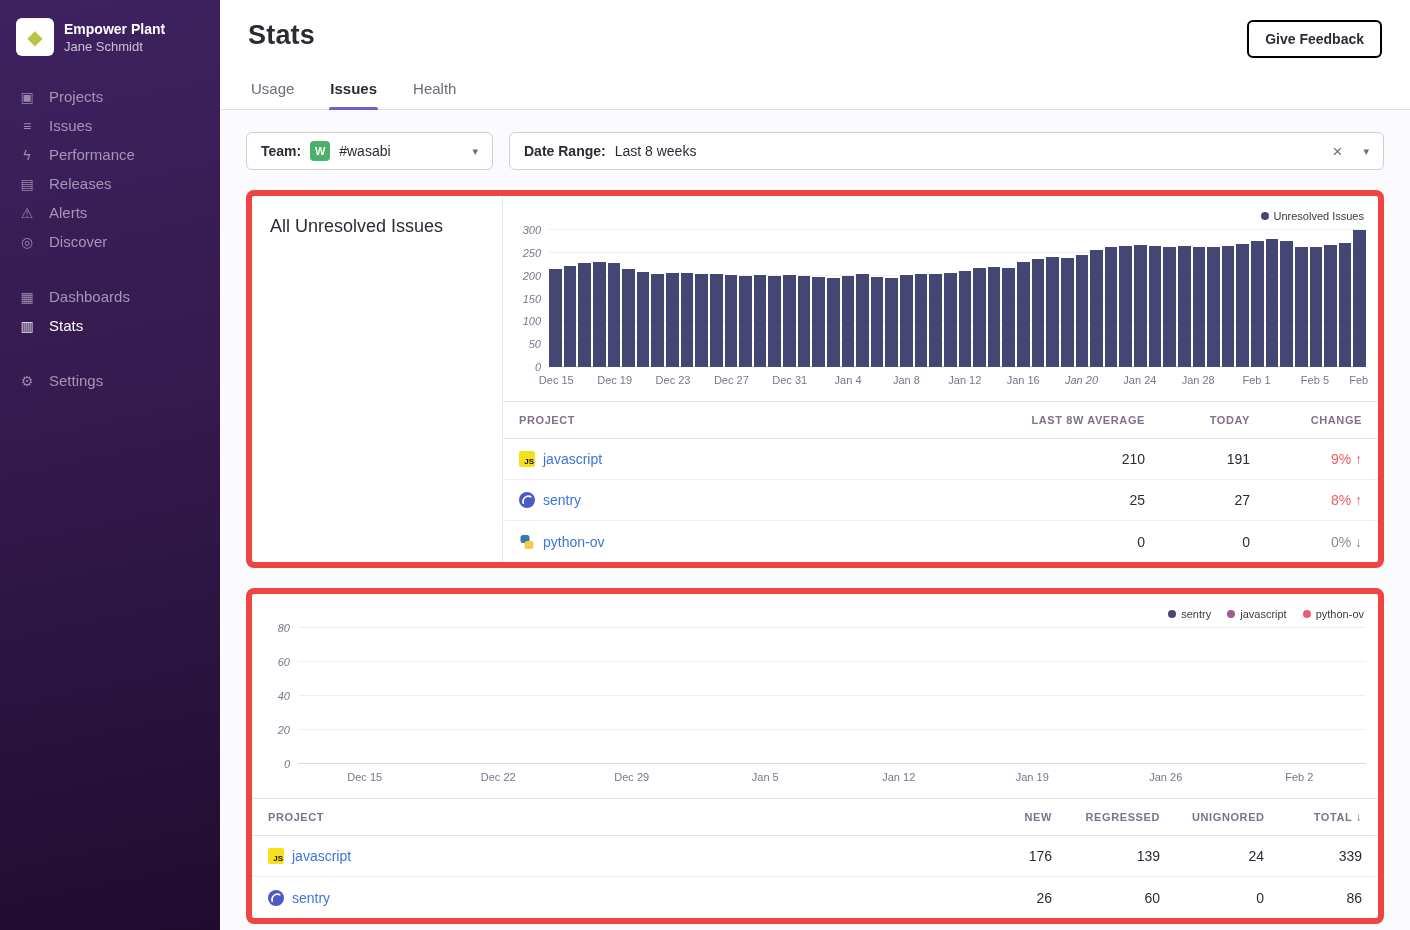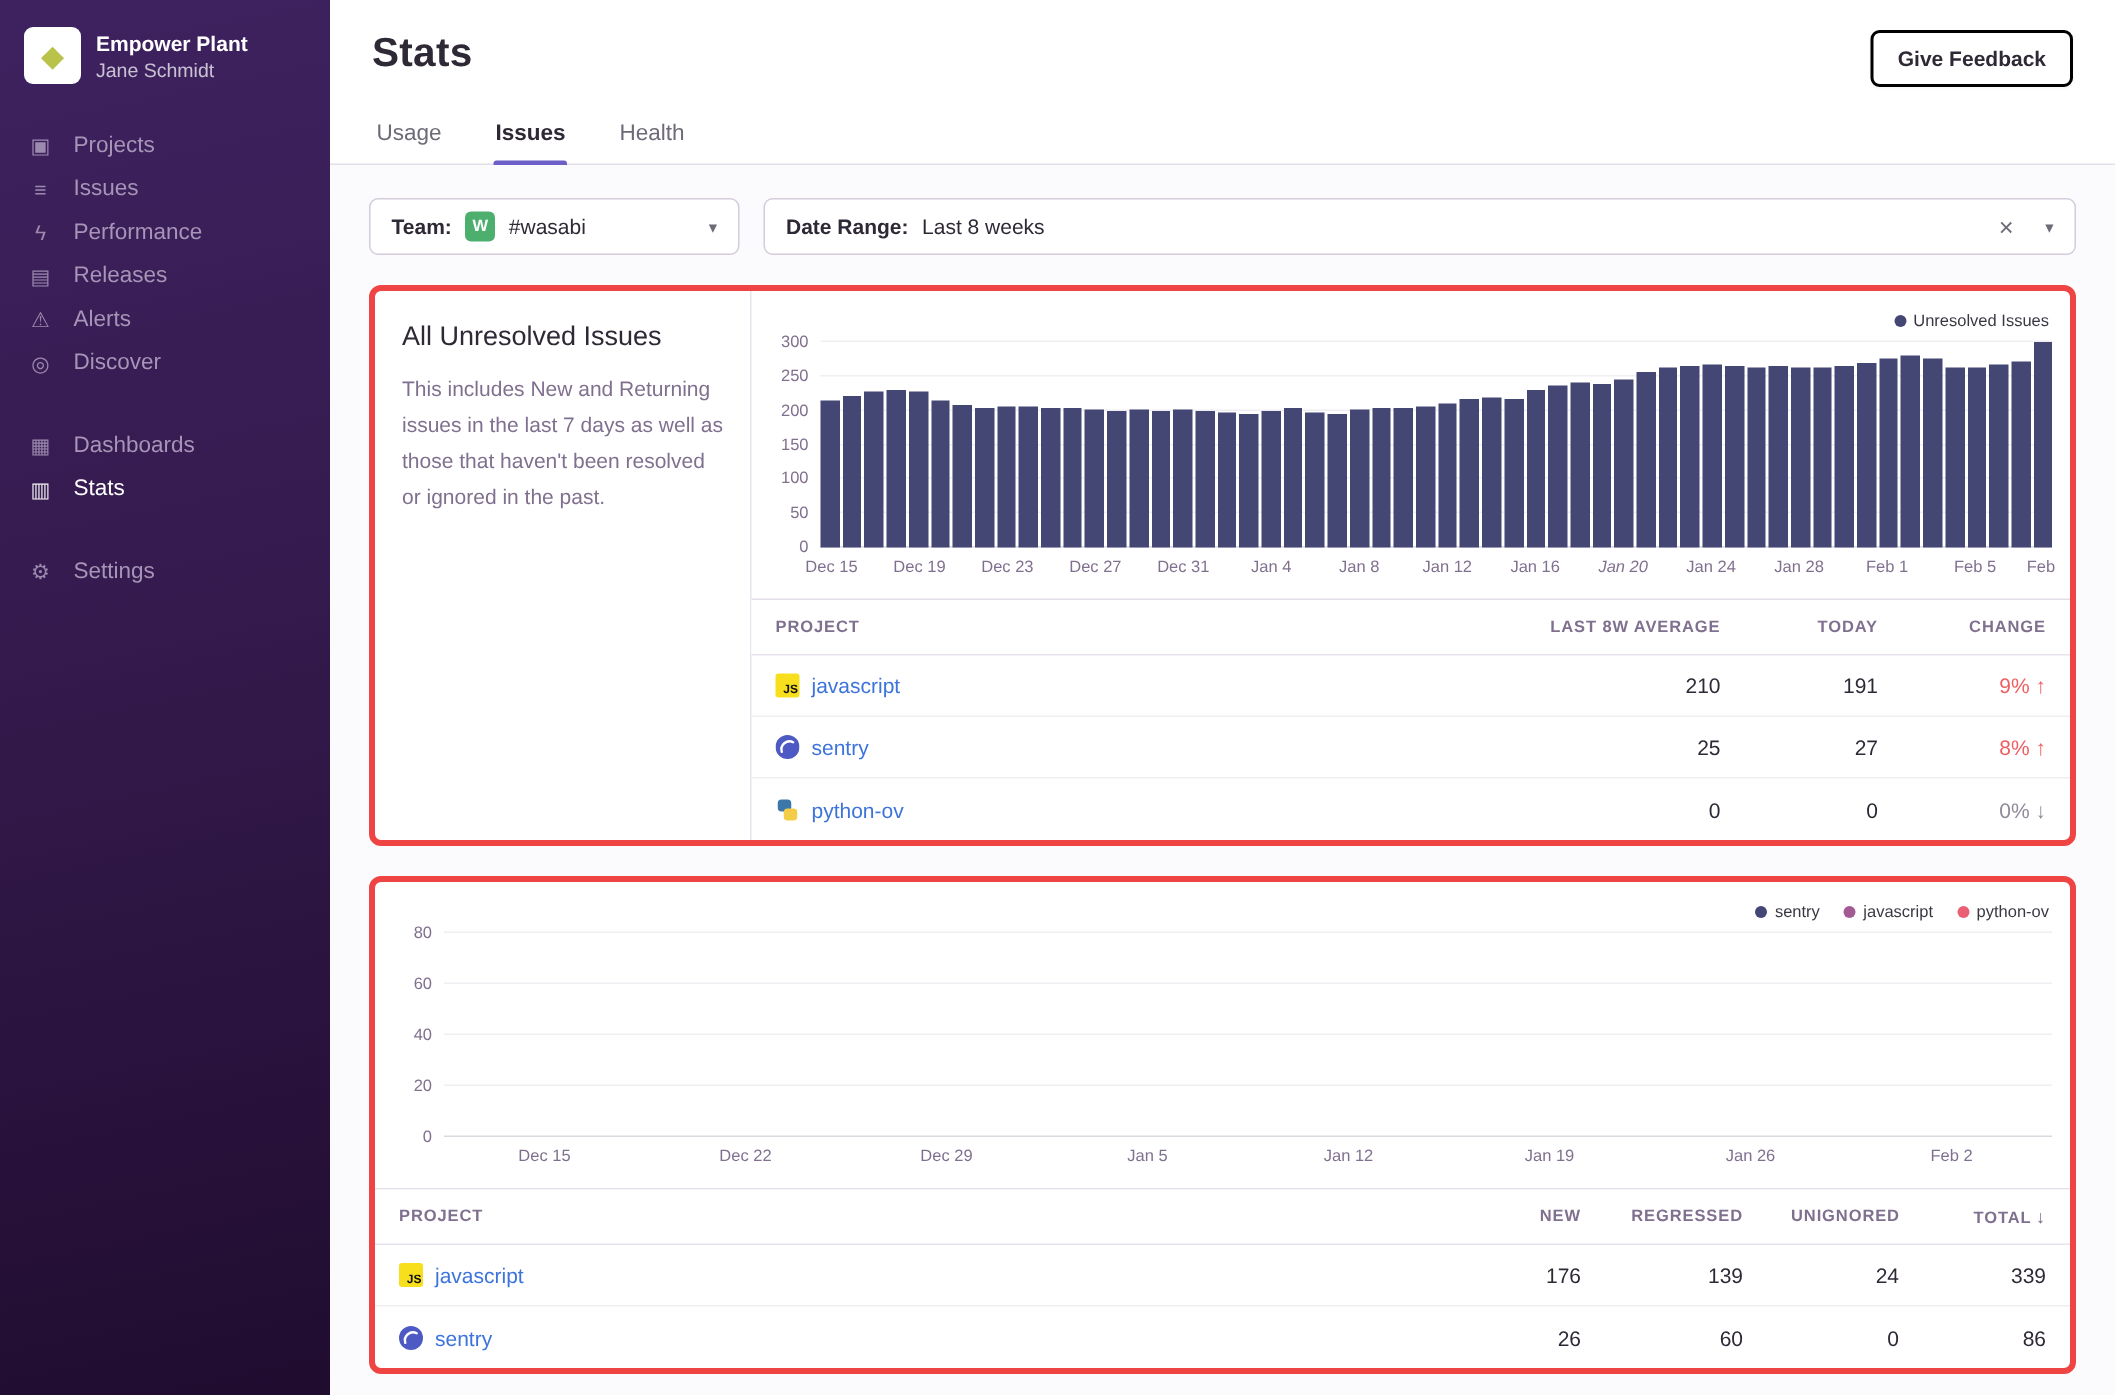--- a/index.html
+++ b/index.html
@@ -43,38 +43,38 @@
   .team-control { width: 247px; }
   .date-control { flex: 1; }
   .badge-w { width: 20px; height: 20px; border-radius: 4px; background: #4caf6e; color: #fff;
     font-size: 11px; font-weight: bold; display: flex; align-items: center; justify-content: center; }
   .spacer { flex: 1; }
   .chev { color: #6e6a77; font-size: 11px; }
   .team-control .chev { margin-left: auto; }
   .x-icon { color: #6e6a77; font-size: 17px; line-height: 1; }
 
   
-  .panel { background: #fff; border: 4px solid #ef4444; border-radius: 8px; margin-top: 20px;
+  .panel { background: #fff; border: 6px solid #ef4444; border-radius: 8px; margin-top: 20px;
     display: flex; overflow: hidden; }
   .panel-side { width: 251px; border-right: 1px solid #e9e3ee; padding: 20px 18px; flex-shrink: 0; }
   .panel-title { font-size: 18px; font-weight: normal; color: #2f2936; }
   .panel-desc { margin-top: 12px; font-size: 14px; color: #80708f; line-height: 1.72; }
   .panel-main { flex: 1; min-width: 0; display: flex; flex-direction: column; }
 
   
   .chart-wrap { padding: 12px 12px 0 10px; }
   .legend-row { display: flex; justify-content: flex-end; gap: 16px; font-size: 11px; color: #3c3842;
     height: 16px; align-items: center; padding-right: 2px; }
   .legend-item { display: flex; align-items: center; cursor: pointer; }
   .legend-dot { width: 8px; height: 8px; border-radius: 50%; display: inline-block; margin-right: 5px; }
   .plot { position: relative; margin-left: 36px; margin-top: 6px; }
   .gridline { position: absolute; left: 0; right: 0; height: 1px; background: #f0eef3; }
   .gridline.zero { background: #dcd8e0; }
   .ytick { position: absolute; right: calc(100% + 8px); transform: translateY(50%); font-size: 11px;
-    color: #80708f; white-space: nowrap; }
+    color: #80708f; white-space: nowrap; font-style: italic; }
   .bars { position: absolute; inset: 0; display: flex; align-items: flex-end; gap: 2px; }
   .bar { flex: 1; background: #444674; min-width: 0; }
   .xlabels { position: relative; height: 24px; margin-left: 36px; margin-top: 2px; }
   .xlab { position: absolute; transform: translateX(-50%); white-space: nowrap; top: 5px;
     font-size: 11px; color: #80708f; }
   .stack-bars { position: absolute; inset: 0; display: flex; align-items: flex-end; gap: 5px; }
   .sbar { flex: 1; display: flex; flex-direction: column; justify-content: flex-end; }
   .seg { width: 100%; }
   .xlabels-flex { display: flex; margin-left: 36px; margin-top: 4px; height: 22px; }
   .xlab-flex { flex: 1; text-align: center; font-size: 11px; color: #80708f; padding-top: 3px; }
@@ -184,21 +184,20 @@
           <span>Last 8 weeks</span>
           <span class="spacer"></span>
           <span class="x-icon">×</span>
           <span class="chev" style="margin-left:12px">▾</span>
         </div>
       </div>
 
       <section class="panel">
         <div class="panel-side">
           <h2 class="panel-title">All Unresolved Issues</h2>
-          <p class="panel-desc">This includes New and Returning issues in the last 7 days as well as those that haven't been resolved or ignored in the past.</p>
         </div>
         <div class="panel-main">
           <div class="chart-wrap">
             <div class="legend-row" id="legend1">
                 <span class="legend-item">
                   <span class="legend-dot" style="background: rgb(68, 70, 116);"></span>
                   <span>Unresolved Issues</span>
                 </span>
               </div>
             <div class="plot" id="plot1" style="height:137px">

